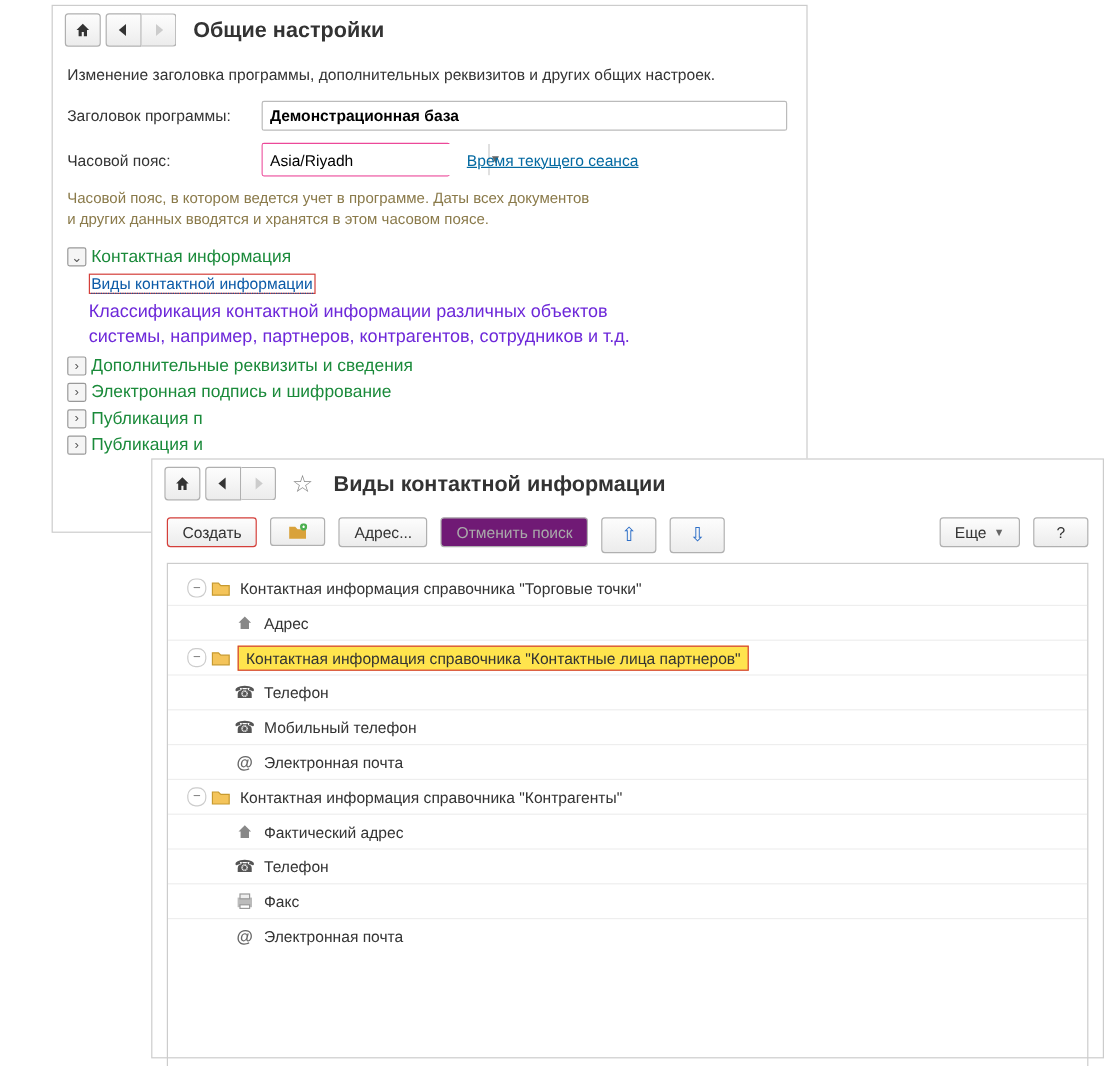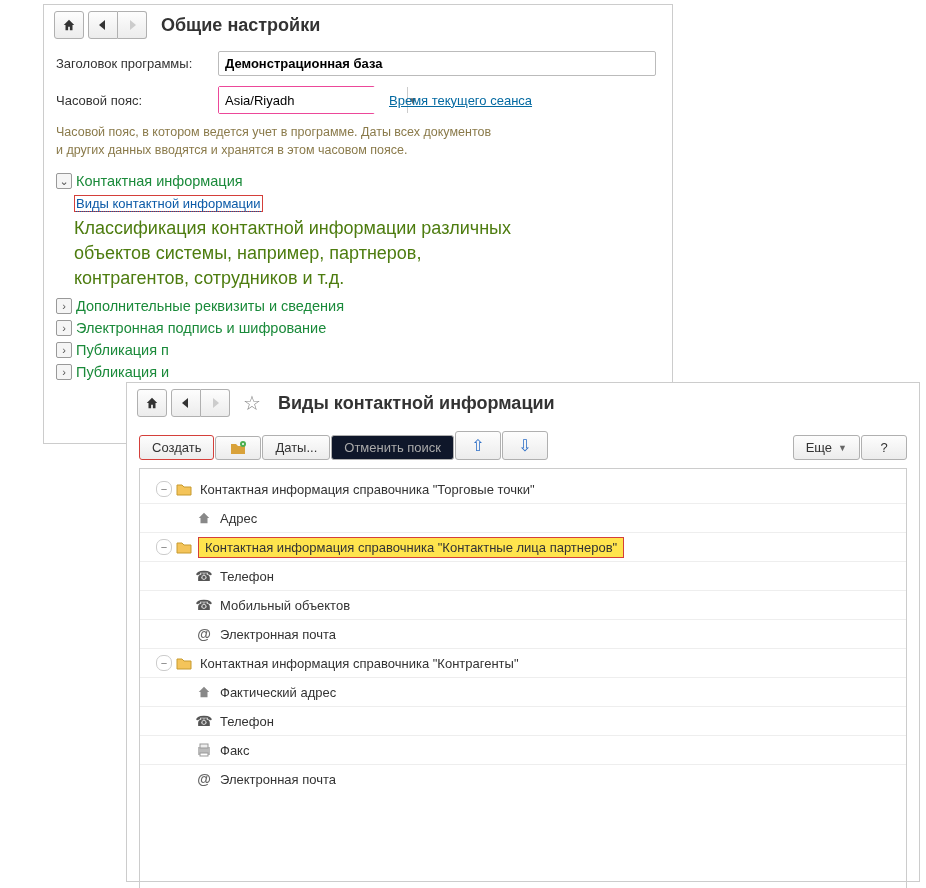--- a/index.html
+++ b/index.html
@@ -71,35 +71,35 @@
     display:flex; align-items:center; gap:4px;
     color:#1a8a3a; font-size:14.5px; cursor:pointer;
   }
   .toggle {
     width:14px;height:14px;border:1px solid #999;border-radius:2px;
     display:flex;align-items:center;justify-content:center;
     font-size:11px;color:#555;background:#f5f5f5;
   }
   .section-body { margin: 6px 0 6px 18px; }
   .red-box { border:1px solid #d43f3a; display:inline-block; padding:0 1px; }
-  .sub-hint { color:#4d7c0f; font-size:18px; margin-top:4px; max-width:460px; line-height:1.4; }
+  .sub-hint { color:#6d28d9; font-size:15px; margin-top:4px; max-width:460px; line-height:1.4; }
 
   
   .toolbar {
-    display:flex; align-items:flex-end; gap:1px;
+    display:flex; align-items:flex-start; gap:11px;
     padding: 8px 12px;
   }
   .btn {
     border:1px solid #b0b0b0; border-radius:3px;
     background:linear-gradient(#fdfdfd,#ececec);
     padding: 4px 12px; font-size:13px; cursor:pointer;
     display:flex;align-items:center;gap:4px;
   }
   .btn.icon-only{padding:4px 6px;width:32px;justify-content:center;}
-  .btn.disabled{color:#aaa;cursor:default;background:#0f172a;}
+  .btn.disabled{color:#aaa;cursor:default;background:#701a75;}
   .btn.red-outline{border:1px solid #d43f3a;}
   .toolbar-spacer{flex:1;}
   .arrow-up{color:#2e6fc7;font-size:16px;}
   .arrow-down{color:#2e6fc7;font-size:16px;}
   .tree-panel {
     margin: 0 12px 12px 12px;
     border:1px solid #ccc;
     height: 412px;
     padding: 6px 0;
     overflow:auto;
@@ -153,20 +153,21 @@
       </div>
       <div class="nav-btn disabled">
         <svg width="12" height="12" viewBox="0 0 12 12">
             <path fill="#ccc" d="M4 1 L10 6 L4 11 Z"></path>
           </svg>
       </div>
     </div>
     <div class="title">Общие настройки</div>
   </div>
   <div class="content">
+    <div class="desc">Изменение заголовка программы, дополнительных реквизитов и других общих настроек.</div>
     <div class="form-row">
       <div class="form-label">Заголовок программы:</div>
       <input class="text-input" value="Демонстрационная база" style="">
     </div>
     <div class="form-row">
       <div class="form-label">Часовой пояс:</div>
       <div class="tz-select">
         <input value="Asia/Riyadh" style="">
         <div class="dd">▼</div>
       </div>
@@ -240,21 +241,21 @@
         <span>Создать</span>
       </div>
     <div class="btn icon-only">
       <svg width="16" height="14" viewBox="0 0 16 14">
           <path fill="#d9a23a" d="M1 3 H6 L8 5 H15 V13 H1 Z"></path>
           <circle cx="13" cy="3" r="3" fill="#4caf50"></circle>
           <path d="M12 3h2M13 2v2" stroke="#fff" stroke-width="1"></path>
         </svg>
     </div>
     <div class="btn">
-        <span>Даты...</span>
+        <span>Адрес...</span>
       </div>
     <div class="btn disabled">
         <span>Отменить поиск</span>
       </div>
     <div class="btn icon-only">
         <span class="arrow-up">⇧</span>
       </div>
     <div class="btn icon-only">
         <span class="arrow-down">⇩</span>
       </div>
@@ -301,21 +302,21 @@
       <span class="row-label hl">Контактная информация справочника "Контактные лица партнеров"</span>
     </div>
     <div class="tree-row">
       <span class="indent" style="width:56px;"></span>
       <span class="phone-icon">☎</span>
       <span class="row-label">Телефон</span>
     </div>
     <div class="tree-row">
       <span class="indent" style="width:56px;"></span>
       <span class="phone-icon">☎</span>
-      <span class="row-label">Мобильный объектов</span>
+      <span class="row-label">Мобильный телефон</span>
     </div>
     <div class="tree-row">
       <span class="indent" style="width:56px;"></span>
       <span class="at-icon">@</span>
       <span class="row-label">Электронная почта</span>
     </div>
 
     <div class="tree-row">
       <span class="indent" style="width:16px;"></span>
       <span class="exp">−</span>

